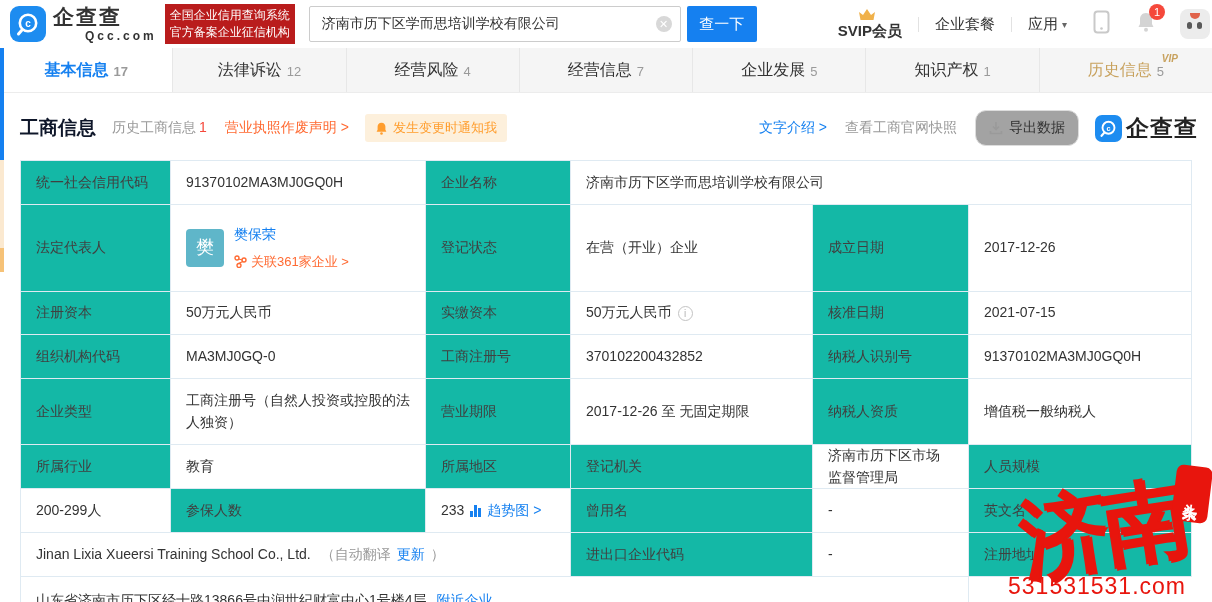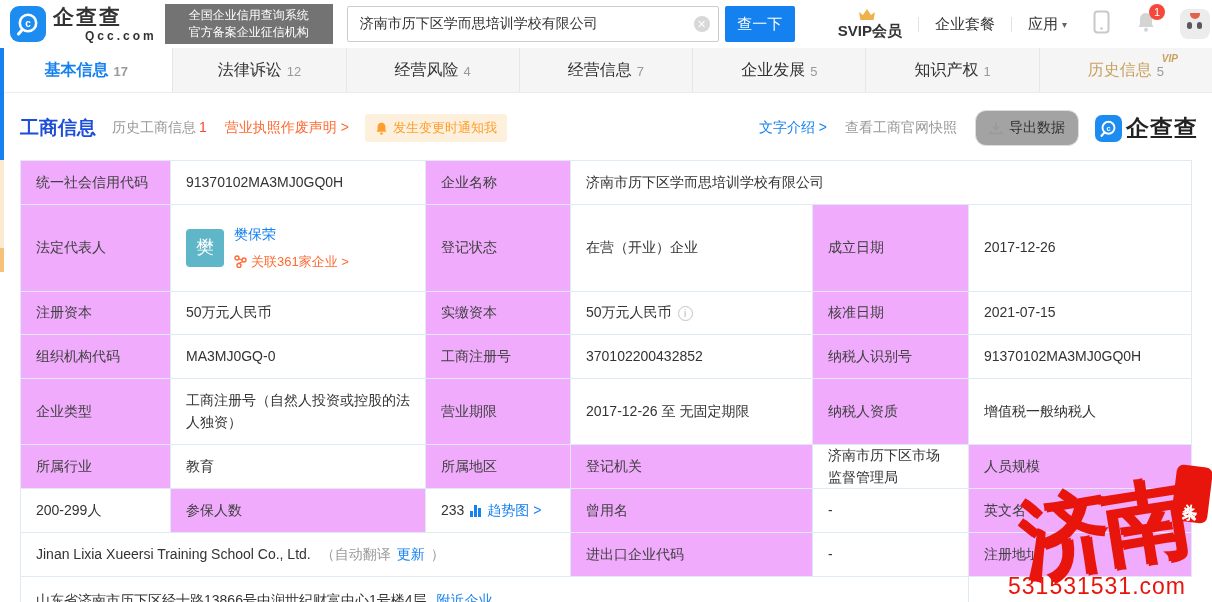--- a/index.html
+++ b/index.html
@@ -6,21 +6,21 @@
   html,body { width:1212px; height:602px; overflow:hidden; background:#fff;
     font-family:"Liberation Sans","DejaVu Sans",sans-serif; position:relative; }
 
   
   .top-header { height:48px; display:flex; align-items:center; padding-left:10px; background:#fff; }
   .logo-icon { width:36px; height:36px; border-radius:9px; background:#1d8cf0; position:relative; flex:0 0 auto; }
   .logo-icon svg { position:absolute; inset:5px; }
   .logo-text { margin-left:7px; line-height:1; }
   .logo-text .brand { font-size:21px; font-weight:bold; color:#333; letter-spacing:2px; }
   .logo-text .domain { font-size:12px; font-weight:bold; color:#333; letter-spacing:3px; margin-top:3px;padding-left:32px; }
-  .gov-badge { margin-left:8px; background:#737373; color:#fff; font-size:12px; line-height:17px; padding:3px 24px; }
+  .gov-badge { margin-left:8px; background:#b91c1c; color:#fff; font-size:12px; line-height:17px; padding:3px 5px; }
   .search-wrap { margin-left:14px; width:372px; height:36px; border:1px solid #ccc; border-radius:2px; display:flex; align-items:center; padding:0 8px 0 12px; }
   .search-wrap input { border:none; outline:none; flex:1; font-size:14px; color:#333; font-family:inherit; background:transparent; }
   .clear-ic { width:16px; height:16px; border-radius:50%; background:#d8d8d8; color:#fff; font-size:11px; line-height:16px; text-align:center; cursor:pointer; }
   .search-btn { margin-left:6px; width:70px; height:36px; background:#1580f0; color:#fff; font-size:15px; border:none; border-radius:2px; cursor:pointer; font-family:inherit; }
   .hnav { margin-left:auto; display:flex; align-items:center; padding-right:10px; }
   .hnav .item { display:flex; align-items:center; font-size:15px; color:#333; cursor:pointer; }
   .svip { color:#9e762a; font-weight:bold;flex-direction:column; }
   .svip svg { margin-right:5px; }
   .vdiv { width:1px; height:15px; background:#e2e2e2; margin:0 16px; }
   .caret { font-size:10px; color:#666; margin-left:4px; }
@@ -42,21 +42,21 @@
   .tab .vip-sup { position:absolute; top:5px; right:34px; font-size:10px; font-weight:bold; font-style:italic; color:#c8a25e; }
 
   
   .edge-strip { position:absolute; left:0; top:48px; width:4px; z-index:5; }
   .edge-strip .b { height:112px; background:#1580f0; }
   .edge-strip .c { height:88px; background:#fbe9d0; }
   .edge-strip .o { height:24px; background:#f6c277; }
 
   
   .sec-head { display:flex; align-items:center; padding:17px 14px 12px 20px; }
-  .sec-title { font-size:19px; font-weight:bold; color:#1d4ed8; }
+  .sec-title { font-size:19px; font-weight:bold; color:#0f172a; }
   .sec-hist { margin-left:16px; font-size:14px; color:#999; cursor:pointer; }
   .sec-hist b { color:#f5483b; font-weight:normal; margin-left:3px; }
   .sec-license { margin-left:18px; font-size:14px; color:#ff6a32; cursor:pointer; }
   .notify-badge { margin-left:16px; background:#fdf0dc; border-radius:3px; padding:5px 10px; display:flex; align-items:center; font-size:13px; color:#ff9d2d; cursor:pointer; }
   .notify-badge svg { margin-right:5px; }
   .sec-right { margin-left:auto; display:flex; align-items:center; }
   .lnk-blue { color:#1580f0; font-size:14px; cursor:pointer; }
   .lnk-gray { color:#999; font-size:14px; margin-left:18px; cursor:pointer; }
   .export-btn { margin-left:18px; border:1px solid #ddd; border-radius:11px; background:#a3a3a3; padding:8px 13px; font-size:14px; color:#333; display:flex; align-items:center; cursor:pointer; font-family:inherit; }
   .export-btn svg { margin-right:6px; }
@@ -64,21 +64,21 @@
   .qcc-mini .ic { width:27px; height:27px; border-radius:7px; background:#1d8cf0; position:relative; }
   .qcc-mini .ic svg { position:absolute; inset:4px; }
   .qcc-mini .tx { font-size:23px; font-weight:bold; color:#222; margin-left:4px; letter-spacing:1px; }
 
   
   .biz-table { margin:2px 20px 0 20px; display:grid;
     grid-template-columns:150px 255px 145px 242px 156px 1fr;
     grid-template-rows:44px 87px 43px 44px 66px 44px 44px 44px 48px;
     border-top:1px solid #dfeaf2; border-left:1px solid #dfeaf2; }
   .cell { border-right:1px solid #dfeaf2; border-bottom:1px solid #dfeaf2; display:flex; align-items:center; padding:4px 15px; font-size:14px; color:#333; line-height:1.55; }
-  .cell.lbl { background:#f0abfc; color:#404040; }
+  .cell.lbl { background:#14b8a6; color:#404040; }
   .sp3 { grid-column:span 3; }
   .sp5 { grid-column:span 5; }
   .legal-cell { gap:10px; }
   .lr-avatar { width:38px; height:38px; border-radius:4px; background:#5fb6c9; color:#fff; font-size:18px; display:flex; align-items:center; justify-content:center; flex:0 0 auto; }
   .lr-name { color:#1580f0; cursor:pointer; }
   .lr-rel { display:flex; align-items:center; margin-top:6px; color:#ff6a32; font-size:13px; cursor:pointer; }
   .lr-rel svg { margin-right:4px; }
   .info-ic { display:inline-block; width:15px; height:15px; border:1px solid #c3c3c3; border-radius:50%; color:#b5b5b5; font-size:10px; line-height:13px; text-align:center; margin-left:6px; font-style:normal; }
   .trend { display:flex; align-items:center; gap:6px; }
   .bars { display:inline-flex; align-items:flex-end; gap:1px; height:12px; }

